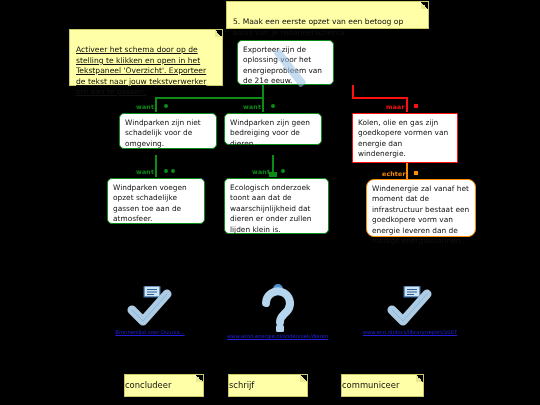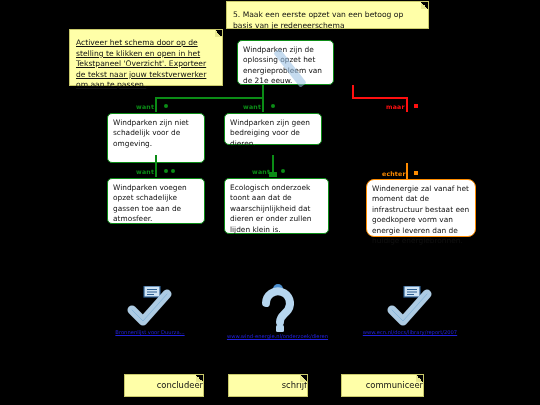--- a/index.html
+++ b/index.html
@@ -2,25 +2,25 @@
 <html><head>
 <meta charset="utf-8">
 <style>
   html,body{margin:0;padding:0;background:#000;}
   body{width:540px;height:405px;position:relative;overflow:hidden;
        font-family:"DejaVu Sans","Liberation Sans",sans-serif;}
   .canvas{position:absolute;left:0;top:0;width:540px;height:405px;background:#000;}
 
   
   .note{position:absolute;background:#ffffa8;border:1px solid #c9c96a;
-        color:#111;font-size:7.6px;line-height:10.5px;padding:8px 6px 4px 6px;
+        color:#111;font-size:7.6px;line-height:10.5px;padding:15px 6px 4px 6px;
         box-sizing:border-box;}
   .note .fold{position:absolute;right:0;top:0;width:7px;height:7px;
         background:linear-gradient(225deg,#000 0 50%,#e8e88e 50% 100%);}
-  .note.btn{display:flex;align-items:center;justify-content:flex-end;
+  .note.btn{display:flex;align-items:center;justify-content:flex-start;
         font-size:8.4px;text-align:center;padding:0;}
 
   
   .box{position:absolute;background:#fff;box-sizing:border-box;
        font-size:7.4px;line-height:10.4px;color:#111;padding:4px 5px;}
   .box.green{border:1.6px solid #0b8c16;border-radius:5px;}
   .box.red{border:1.8px solid #ff1010;border-radius:1px;}
   .box.orange{border:1.8px solid #ff8c00;border-radius:8px;margin-left:14px;}
 
   
@@ -63,45 +63,48 @@
     <span>5. Maak een eerste opzet van een betoog op basis van je redeneerschema</span>
     <span class="fold"></span>
   </div>
 
   <div class="note" style="left:69px;top:29px;width:154px;height:57px;text-decoration:underline;">
     <span>Activeer het schema door op de stelling te klikken en open in het Tekstpaneel 'Overzicht'. Exporteer de tekst naar jouw tekstverwerker om aan te passen.</span>
     <span class="fold"></span>
   </div>
 
   <div class="box green" style="left:237px;top:40px;width:97px;height:45px;">
-    <span>Windparken zijn de oplossing opzet het energieprobleem van de 21e eeuw.</span>
+    <span>Exporteer zijn de oplossing voor het energieprobleem van de 21e eeuw.</span>
   </div>
   <div class="highlight" style="left:286px;top:46px;width:8px;height:44px;"></div>
 
   <div class="ln v g" style="left:262px;top:85px;height:13px;"></div>
   <div class="ln h g" style="left:155px;top:97px;width:109px;"></div>
   <div class="ln v g" style="left:155px;top:97px;height:15px;"></div>
   <div class="ln v g" style="left:262px;top:97px;height:15px;"></div>
 
   <div class="lbl g" style="left:136px;top:103px;">want</div>
   <div class="dot g" style="left:164px;top:104px;"></div>
   <div class="lbl g" style="left:243px;top:103px;">want</div>
   <div class="dot g" style="left:271px;top:104px;"></div>
 
   <div class="ln v r" style="left:352px;top:85px;height:13px;"></div>
   <div class="ln h r" style="left:352px;top:97px;width:56px;"></div>
   <div class="ln v r" style="left:406px;top:97px;height:15px;"></div>
   <div class="lbl r" style="left:386px;top:103px;">maar</div>
   <div class="sq r" style="left:414px;top:104px;"></div>
 
-  <div class="box green" style="left:107px;top:113px;width:98px;height:50px;">
+  <div class="box green" style="left:119px;top:113px;width:98px;height:36px;">
     <span>Windparken zijn niet schadelijk voor de omgeving.</span>
   </div>
   <div class="box green" style="left:224px;top:113px;width:98px;height:32px;">
     <span>Windparken zijn geen bedreiging voor de dieren.</span>
+  </div>
+  <div class="box red" style="left:352px;top:113px;width:106px;height:50px;">
+    <span>Kolen, olie en gas zijn goedkopere vormen van energie dan windenergie.</span>
   </div>
 
   <div class="ln v g" style="left:155px;top:155px;height:22px;"></div>
   <div class="lbl g" style="left:136px;top:168px;">want</div>
   <div class="dot g" style="left:164px;top:169px;"></div>
   <div class="dot g" style="left:171px;top:169px;"></div>
 
   <div class="ln v g" style="left:272px;top:155px;height:22px;"></div>
   <div class="arrow g" style="left:269px;top:172px;"></div>
   <div class="lbl g" style="left:252px;top:168px;">want</div>

